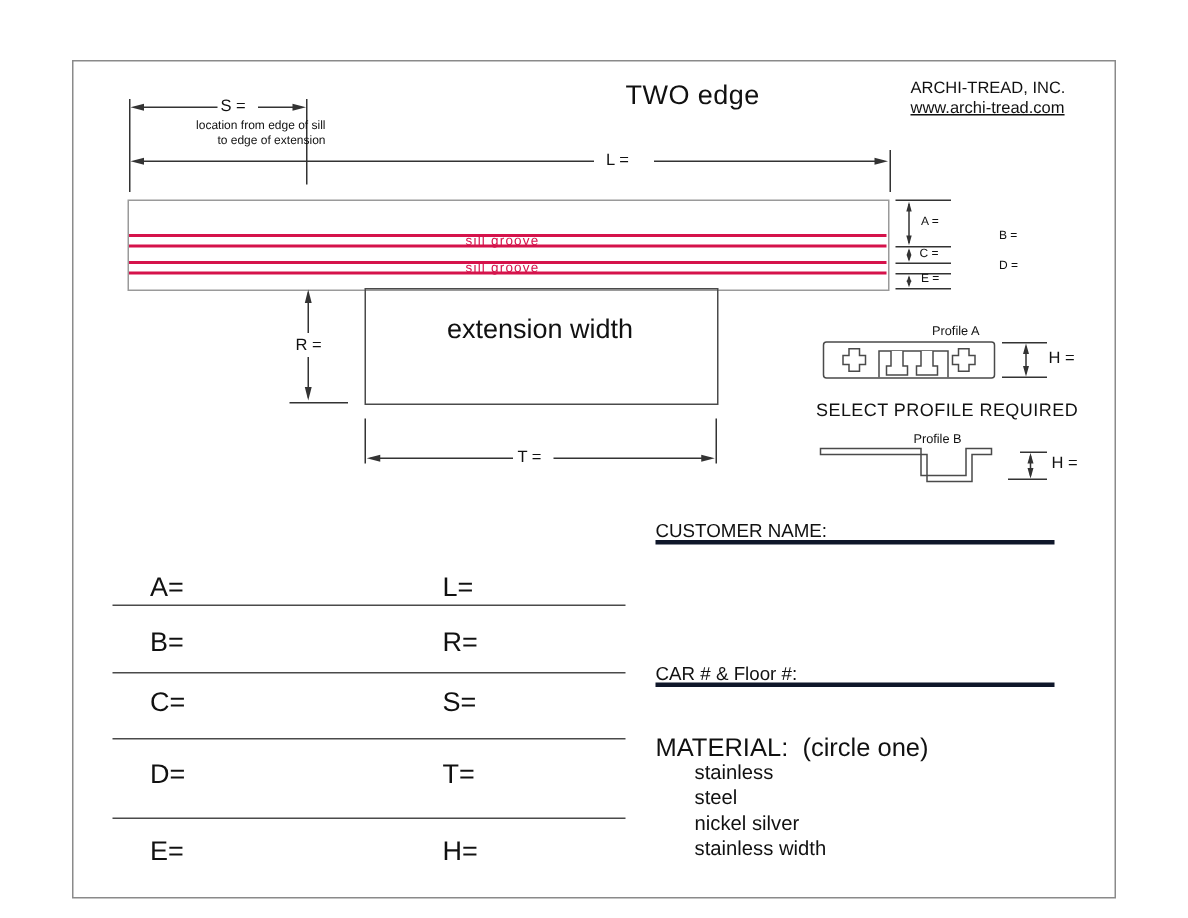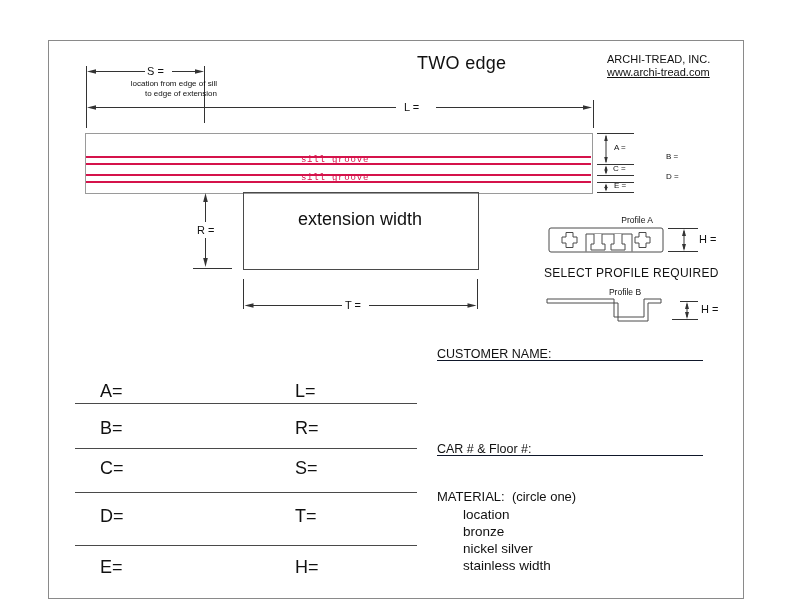--- a/index.html
+++ b/index.html
@@ -13,21 +13,21 @@
   .company{left:607px;top:53px;font-size:11px;}
   .url{left:607px;top:66px;font-size:11px;text-decoration:underline;}
 
   .s-label{left:147px;top:65px;font-size:11px;}
   .s-caption{left:103px;top:79px;width:114px;text-align:right;font-size:8px;line-height:9.5px;}
   .l-label{left:404px;top:101px;font-size:11px;}
 
   .sill{left:85px;top:133px;width:506px;height:59px;border:1px solid #9a9a9a;}
   .groove-line{left:86px;width:505px;height:2px;}
   .g1{top:156px;} .g2{top:163px;} .g3{top:174px;} .g4{top:181px;}
-  .groove-text{left:300px;width:70px;text-align:center;font-size:9px;letter-spacing:.8px;font-family:Liberation Mono, monospace;}
+  .groove-text{left:300px;width:70px;text-align:center;font-size:9px;letter-spacing:.8px;}
   .gt1{top:155px;} .gt2{top:173px;}
 
   .dim-sm{font-size:8px;}
   .a-label{left:614px;top:143px;} .b-label{left:666px;top:152px;}
   .c-label{left:613px;top:164px;} .d-label{left:666px;top:172px;}
   .e-label{left:614px;top:181px;}
 
   .r-label{left:195px;top:224px;font-size:11px;background:#fff;padding:0 2px;}
   .ext-box{left:243px;top:192px;width:234px;height:76px;border:1px solid #4a4a4a;}
   .ext-label{left:243px;top:209px;width:234px;text-align:center;font-size:18px;}
@@ -38,24 +38,24 @@
   .select-profile{left:544px;top:266px;font-size:12px;letter-spacing:.3px;}
   .ha-label{left:699px;top:233px;font-size:11px;}
   .hb-label{left:701px;top:303px;font-size:11px;}
 
   .grid-letter{font-size:18px;}
   .colL{left:100px;} .colR{left:295px;}
   .row1{top:381px;} .row2{top:418px;} .row3{top:458px;} .row4{top:506px;} .row5{top:557px;}
   .grid-line{left:75px;width:342px;border-top:1px solid #4a4a4a;height:0;}
   .gl1{top:403px;} .gl2{top:448px;} .gl3{top:492px;} .gl4{top:545px;}
 
-  .field{left:437px;width:266px;height:13px;border-bottom:1px solid #0f172a;font-size:12.5px;}
+  .field{left:437px;width:266px;height:13px;border-bottom:3px solid #0f172a;font-size:12.5px;}
   .f1{top:347px;} .f2{top:394px;} .f3{top:442px;}
 
-  .mat-label{left:437px;top:489px;font-size:13px;white-space:pre;}
+  .mat-label{left:437px;top:489px;font-size:17px;white-space:pre;}
   .mat-opts{left:463px;top:506px;font-size:13.5px;line-height:17px;}
 </style>
 </head>
 <body>
 
 <div class="page">
 
   <div class="abs frame"></div>
 
   <div class="abs title">TWO edge</div>
@@ -179,19 +179,19 @@
 
   <div class="abs field f1">
     <span>CUSTOMER NAME:</span>
   </div>
   <div class="abs field f3">
     <span>CAR # &amp; Floor #:</span>
   </div>
 
   <div class="abs mat-label">MATERIAL:  (circle one)</div>
   <div class="abs mat-opts">
-    <div>location</div>
-    <div>bronze</div>
+    <div>stainless</div>
+    <div>steel</div>
     <div>nickel silver</div>
     <div>stainless width</div>
   </div>
 
 </div>
 
 </body></html>

